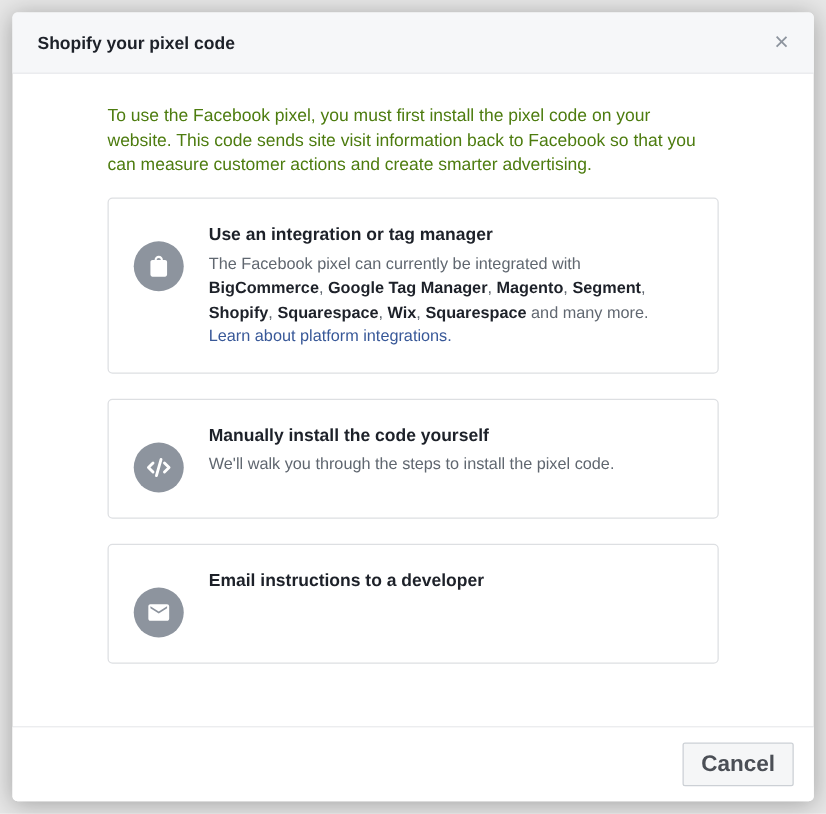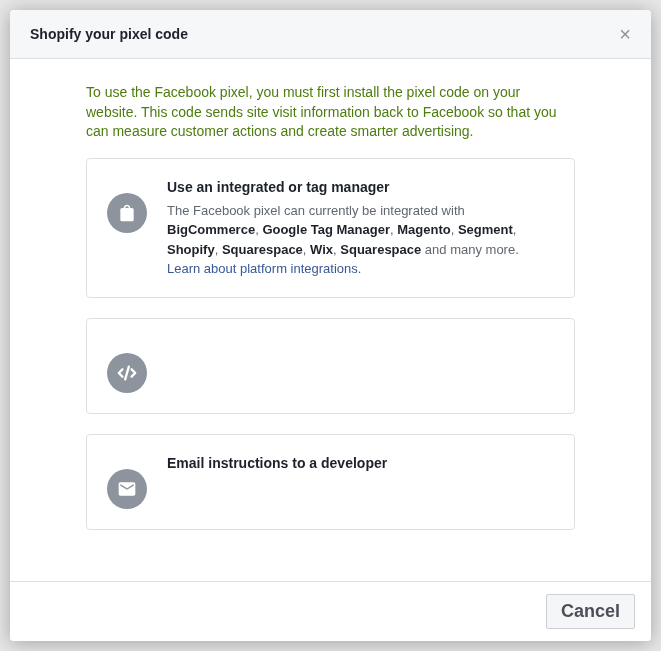--- a/index.html
+++ b/index.html
@@ -146,35 +146,39 @@
   <div class="modal-body">
     <p class="intro-paragraph">To use the Facebook pixel, you must first install the pixel code on your website. This code sends site visit information back to Facebook so that you can measure customer actions and create smarter advertising.</p>
 
     <div class="option-card">
       <div class="icon-circle">
         <svg width="20" height="20" viewBox="0 0 24 24" fill="#fff">
           <path d="M18 6h-2c0-2.21-1.79-4-4-4S8 3.79 8 6H6c-1.1 0-2 .9-2 2v12c0 1.1.9 2 2 2h12c1.1 0 2-.9 2-2V8c0-1.1-.9-2-2-2zm-6-2c1.1 0 2 .9 2 2h-4c0-1.1.9-2 2-2z"></path>
         </svg>
       </div>
       <div class="option-content">
-        <div class="option-title">Use an integrated or tag manager</div>
+        <div class="option-title">Use an integration or tag manager</div>
         <div class="integration-list">
           <span>The Facebook pixel can currently be integrated with </span><b>BigCommerce</b>, <b>Google Tag Manager</b>, <b>Magento</b>, <b>Segment</b>, <b>Shopify</b>, <b>Squarespace</b>, <b>Wix</b>, <b>Squarespace</b><span> and many more.</span>
         </div>
         <a href="#" class="learn-link">Learn about platform integrations.</a>
       </div>
     </div>
 
     <div class="option-card">
       <div class="icon-circle">
         <svg width="22" height="22" viewBox="0 0 24 24" fill="none" stroke="#fff" stroke-width="2.5" stroke-linecap="round" stroke-linejoin="round">
           <polyline points="7 8 3 12 7 16"></polyline>
           <polyline points="17 8 21 12 17 16"></polyline>
           <line x1="14" y1="5" x2="10" y2="19"></line>
         </svg>
+      </div>
+      <div class="option-content">
+        <div class="option-title">Manually install the code yourself</div>
+        <div class="option-desc">We'll walk you through the steps to install the pixel code.</div>
       </div>
     </div>
 
     <div class="option-card">
       <div class="icon-circle">
         <svg width="20" height="20" viewBox="0 0 24 24" fill="#fff">
           <path d="M20 4H4c-1.1 0-2 .9-2 2v12c0 1.1.9 2 2 2h16c1.1 0 2-.9 2-2V6c0-1.1-.9-2-2-2zm0 4l-8 5-8-5V6l8 5 8-5v2z"></path>
         </svg>
       </div>
       <div class="option-content">

